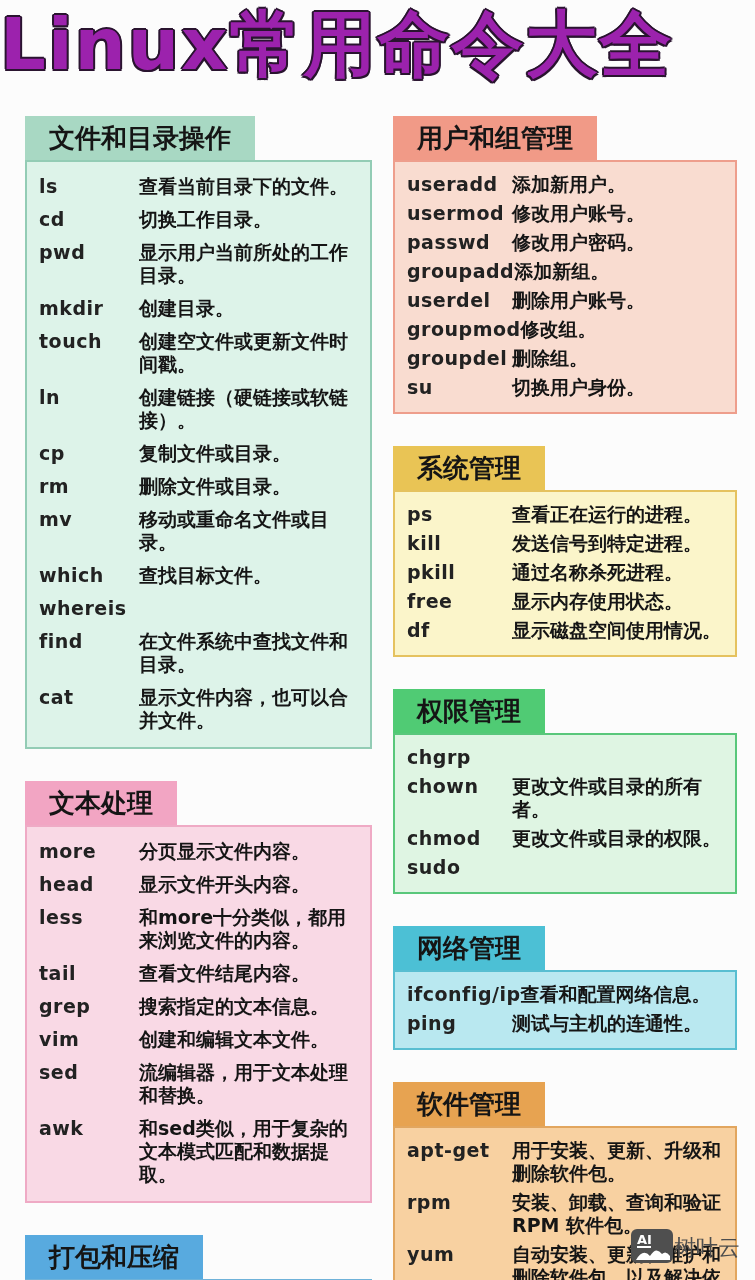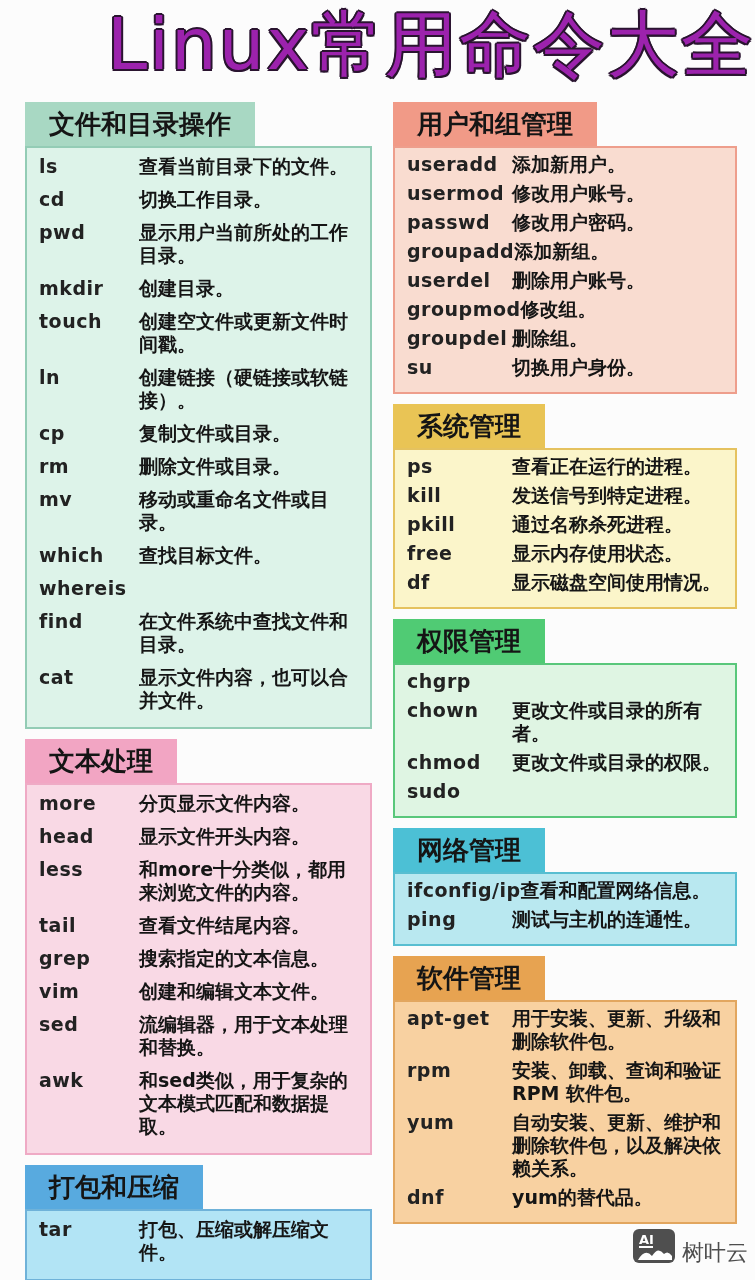--- a/index.html
+++ b/index.html
@@ -5,60 +5,60 @@
   html, body { margin: 0; padding: 0; }
   body {
     width: 755px; height: 1280px;
     background: #fcfcfc;
     font-family: "DejaVu Sans", "Liberation Sans", sans-serif;
     overflow: hidden;
     position: relative;
     color: #1c1c1c;
   }
   .page-title {
-    text-align: right;
+    text-align: left;
     font-size: 72px;
-    font-weight: 400;
+    font-weight: 700;
     letter-spacing: 2px;
     line-height: 1.08;
     padding-top: 6px;
-    margin-bottom: 18px;
+    margin-bottom: 32px;
     color: #9c22ad;
     text-shadow:
       2px 0 0 #2a1430, -2px 0 0 #2a1430,
       0 2px 0 #2a1430, 0 -2px 0 #2a1430,
       1.5px 1.5px 0 #2a1430, -1.5px -1.5px 0 #2a1430,
       1.5px -1.5px 0 #2a1430, -1.5px 1.5px 0 #2a1430;
     white-space: nowrap;
   }
   .columns {
     display: flex;
     padding-left: 25px;
     padding-right: 18px;
     gap: 21px;
     align-items: flex-start;
   }
   .col { display: flex; flex-direction: column; }
   .col-left  { width: 347px; }
   .col-right { width: 344px; }
-  .section { margin-bottom: 10px; }
+  .section { margin-bottom: 32px; }
   .section-header {
     display: inline-block;
     background: var(--header-bg);
     font-family: "DejaVu Serif", "Liberation Serif", serif;
     font-weight: 700;
     font-size: 26px;
     line-height: 30px;
     padding: 7px 24px;
     color: #151515;
   }
   .section-body {
     background: var(--body-bg);
     border: 2px solid var(--border);
-    padding: 2px 10px 10px 12px;
+    padding: 8px 10px 10px 12px;
   }
   .cmd-row { display: flex; align-items: flex-start; }
   .col-left  .cmd-row { padding: 5px 0; }
   .col-right .cmd-row { padding: 3px 0; }
   .cmd {
     flex: 0 0 100px;
     font-weight: 700;
     font-size: 19px;
     line-height: 23px;
     letter-spacing: 0.5px;
@@ -67,24 +67,23 @@
   .col-right .cmd { flex-basis: 105px; }
   .desc {
     flex: 1;
     font-weight: 700;
     font-size: 19px;
     line-height: 23px;
     color: #151515;
   }
   .watermark {
     position: absolute;
-    right: 7px; bottom: 12px;
+    right: 15px; bottom: 12px;
     display: flex;
-    align-items: flex-end;
-    gap: 6px;
+    align-items: center;
   }
   .watermark-text {
     font-weight: 400;
     font-size: 22px;
     color: #4d4d4d;
   }
 </style>
 </head>
 <body>
 

